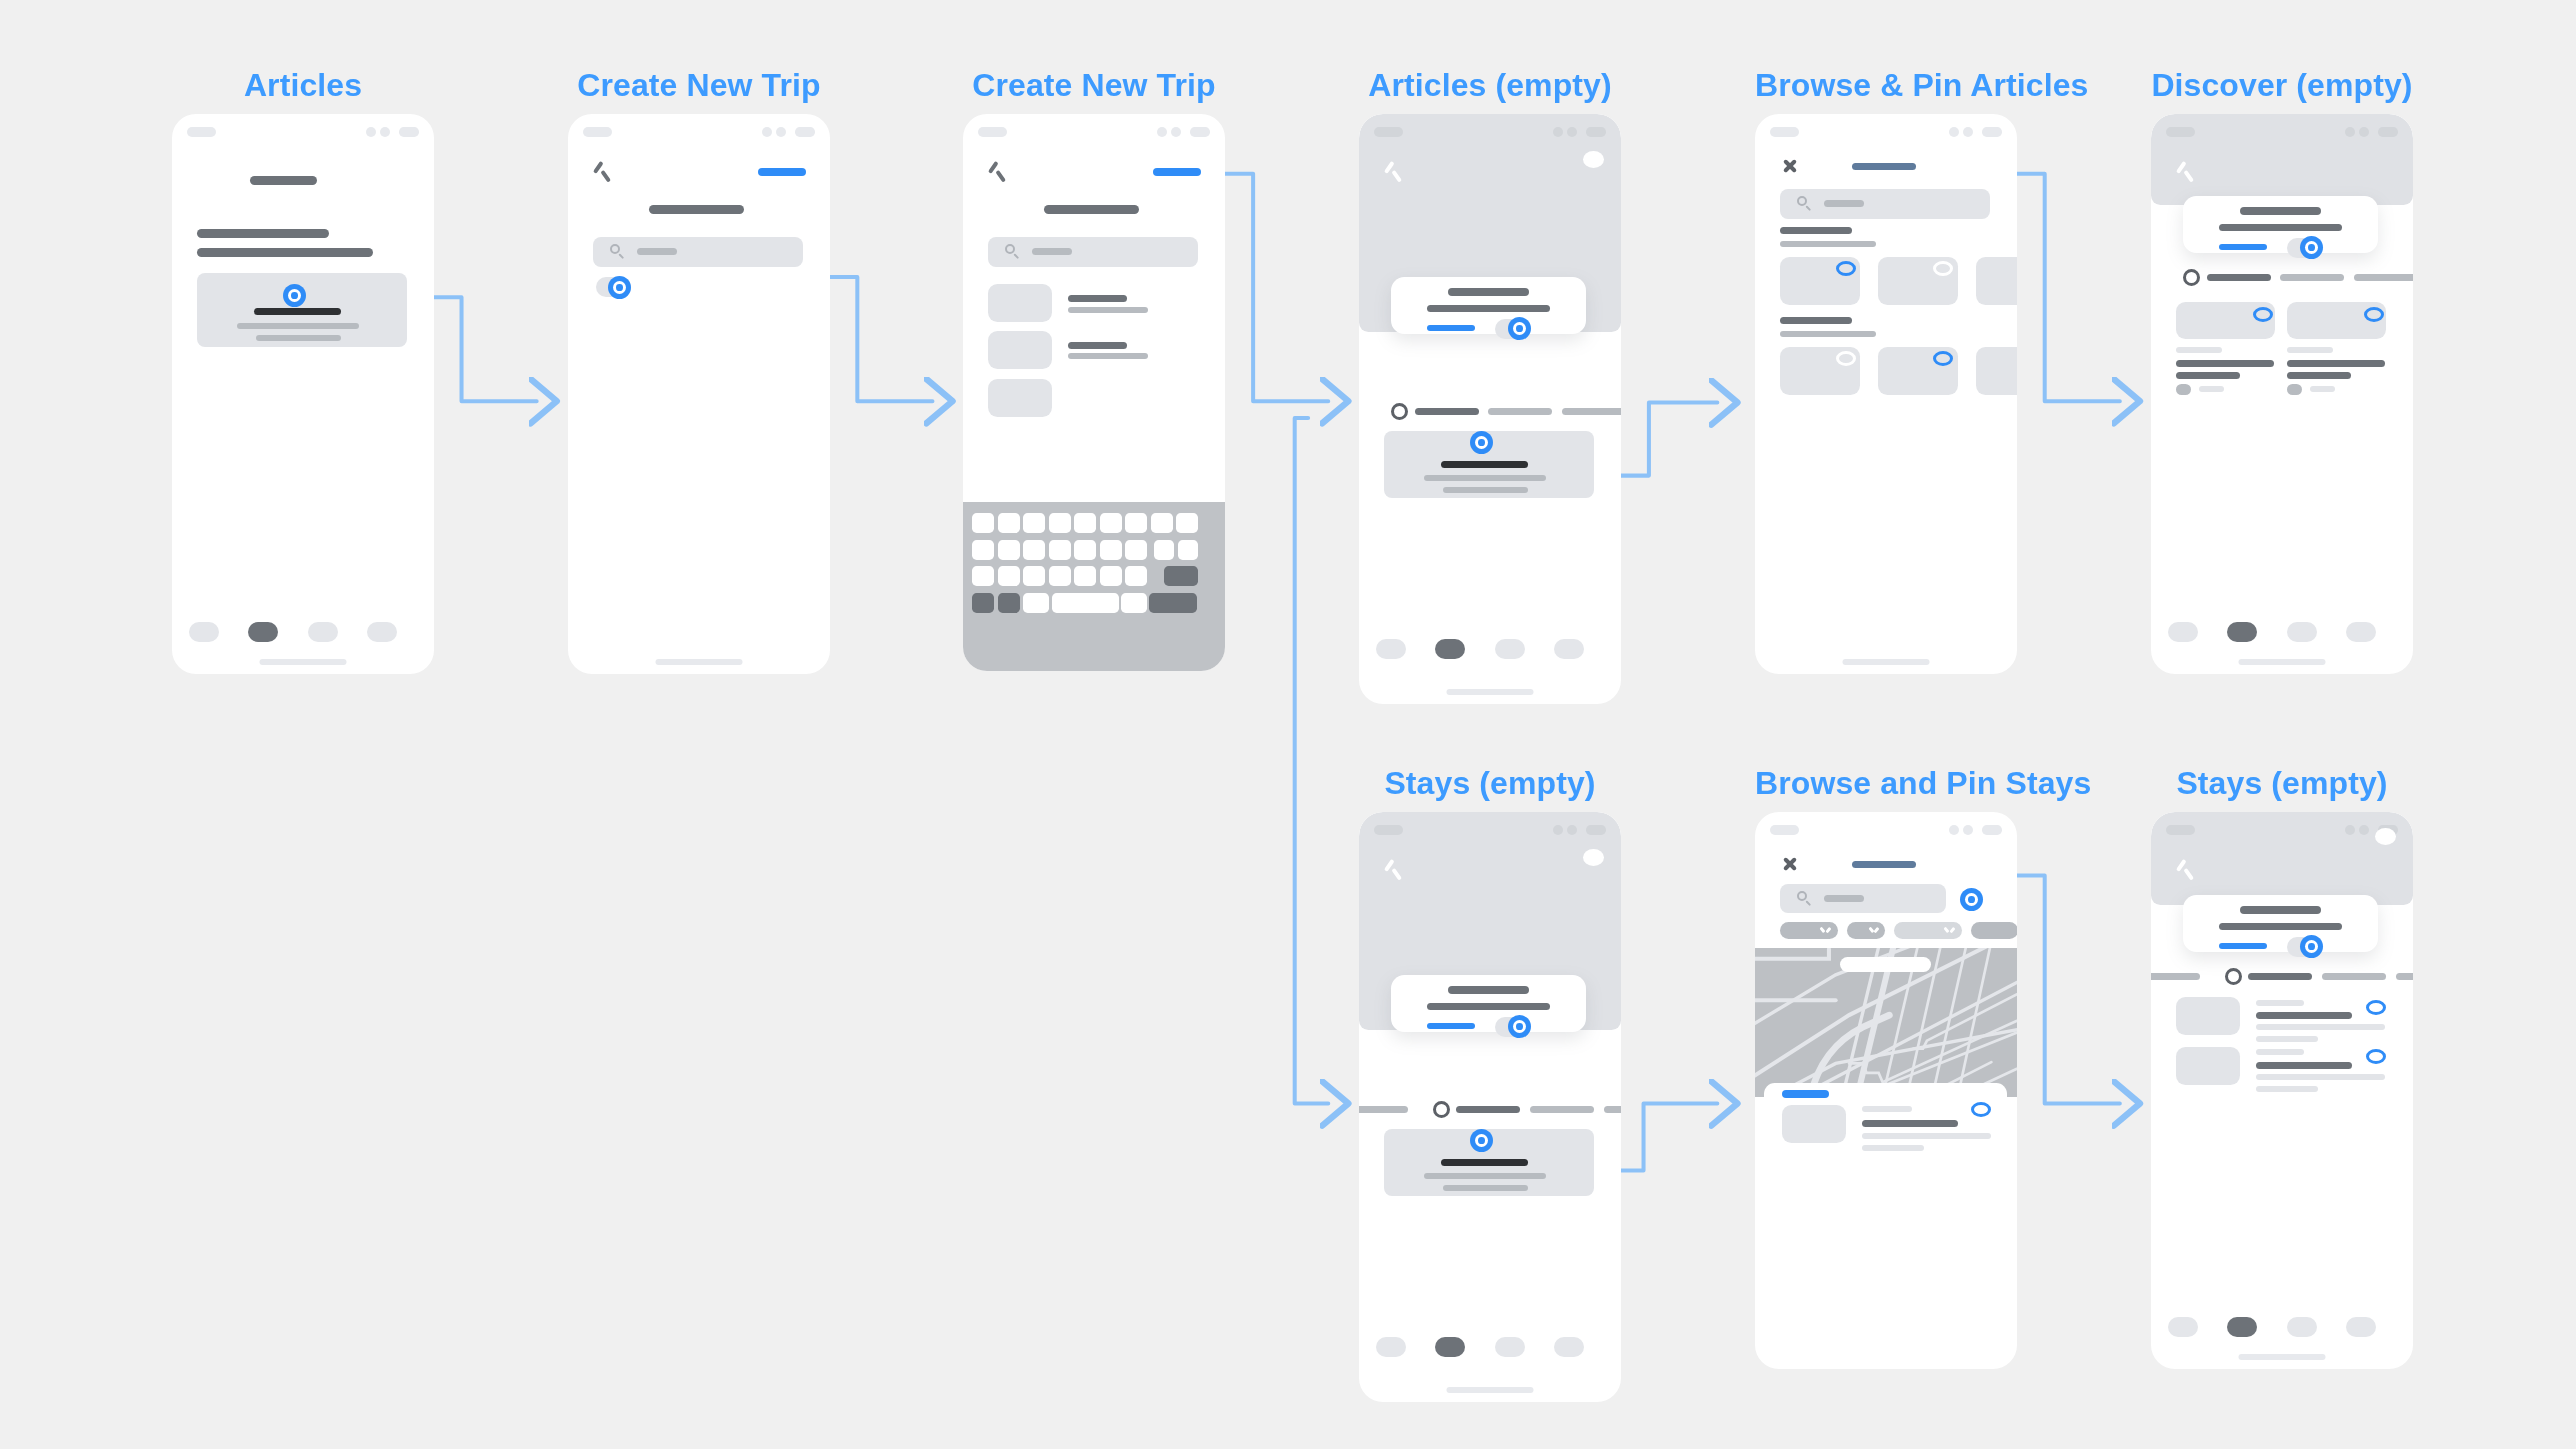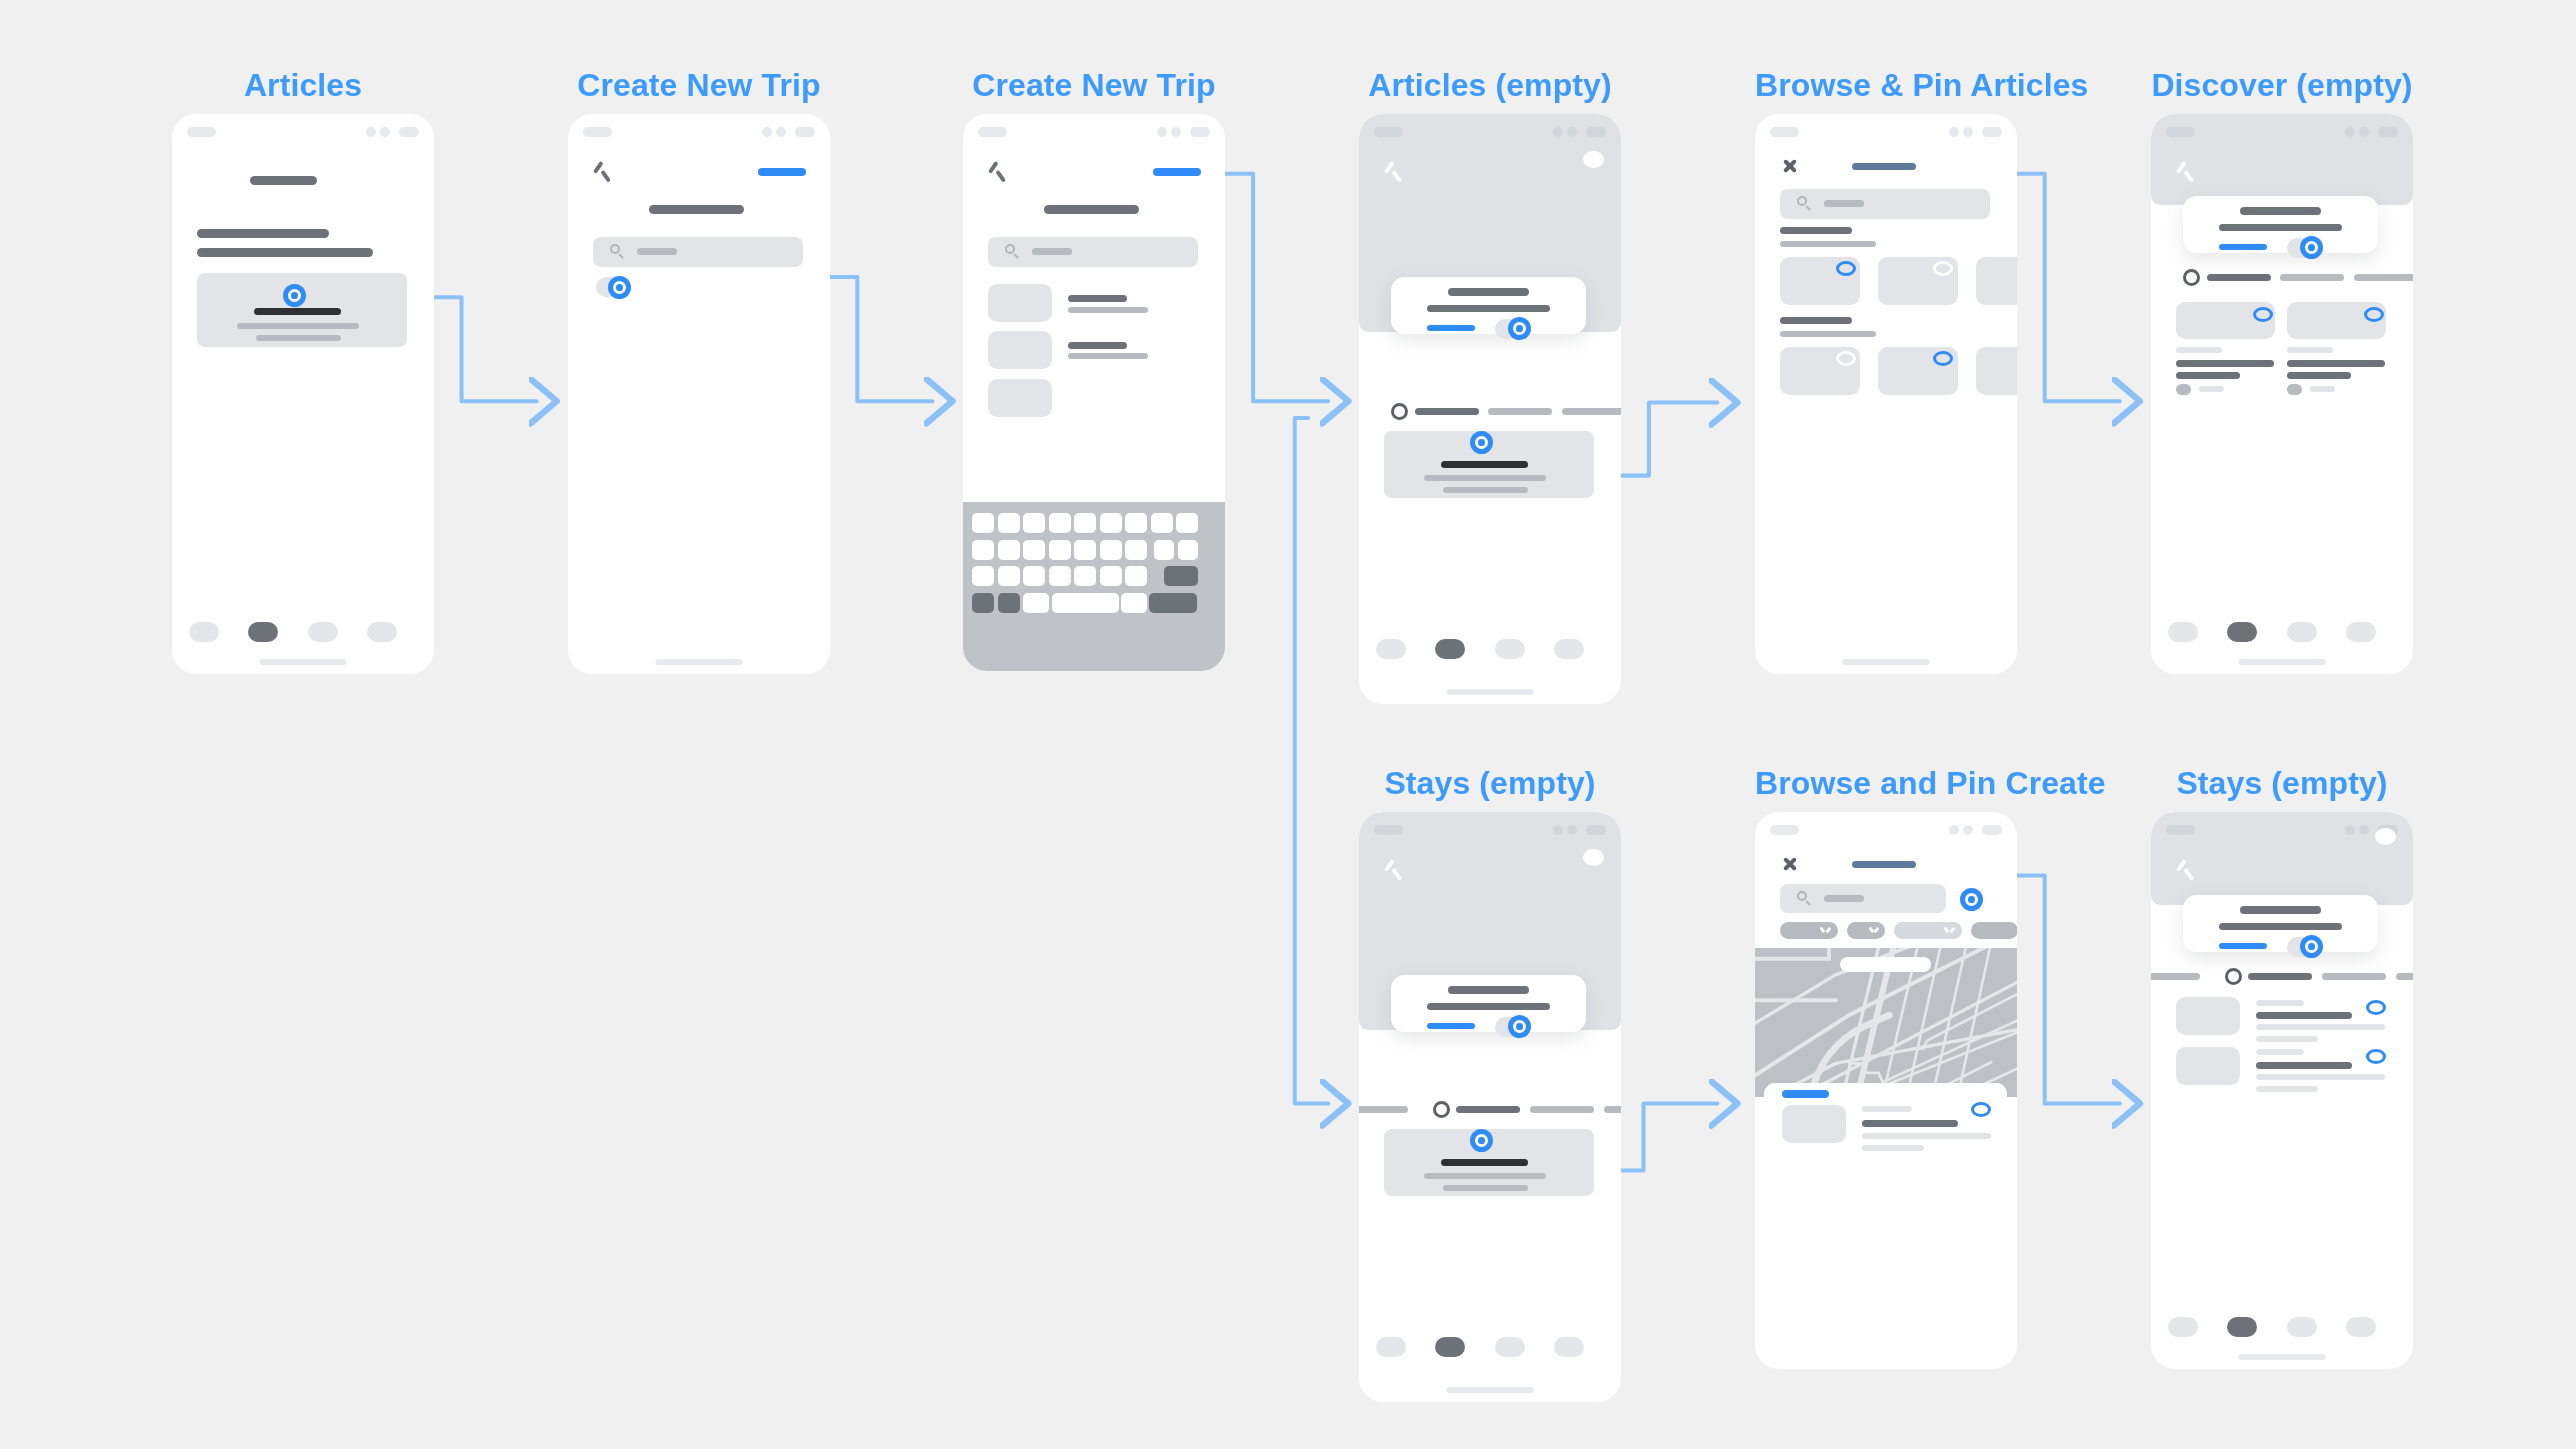--- a/index.html
+++ b/index.html
@@ -454,21 +454,21 @@
         <div class="tab" style="left:17.4px;"></div>
         <div class="tab active" style="left:76px;"></div>
         <div class="tab" style="left:136px;"></div>
         <div class="tab" style="left:195px;"></div>
       </div>
       <div class="homebar"></div>
     </div>
   </div>
 
   <div class="screen" style="left:1755px;top:765px;width:262px;">
-    <div class="title">Browse and Pin Create</div>
+    <div class="title">Browse and Pin Stays</div>
     <div class="phone short">
       <div class="statusbar">
         <div class="sb-pill"></div>
         <div class="sb-d1"></div>
         <div class="sb-d2"></div>
         <div class="sb-d3"></div>
       </div>
       <div class="xicon" style="left:25.5px;top:43px;"></div>
       <div class="bar slate" style="left:97px;top:49px;width:64px;height:7.4px;"></div>
 

